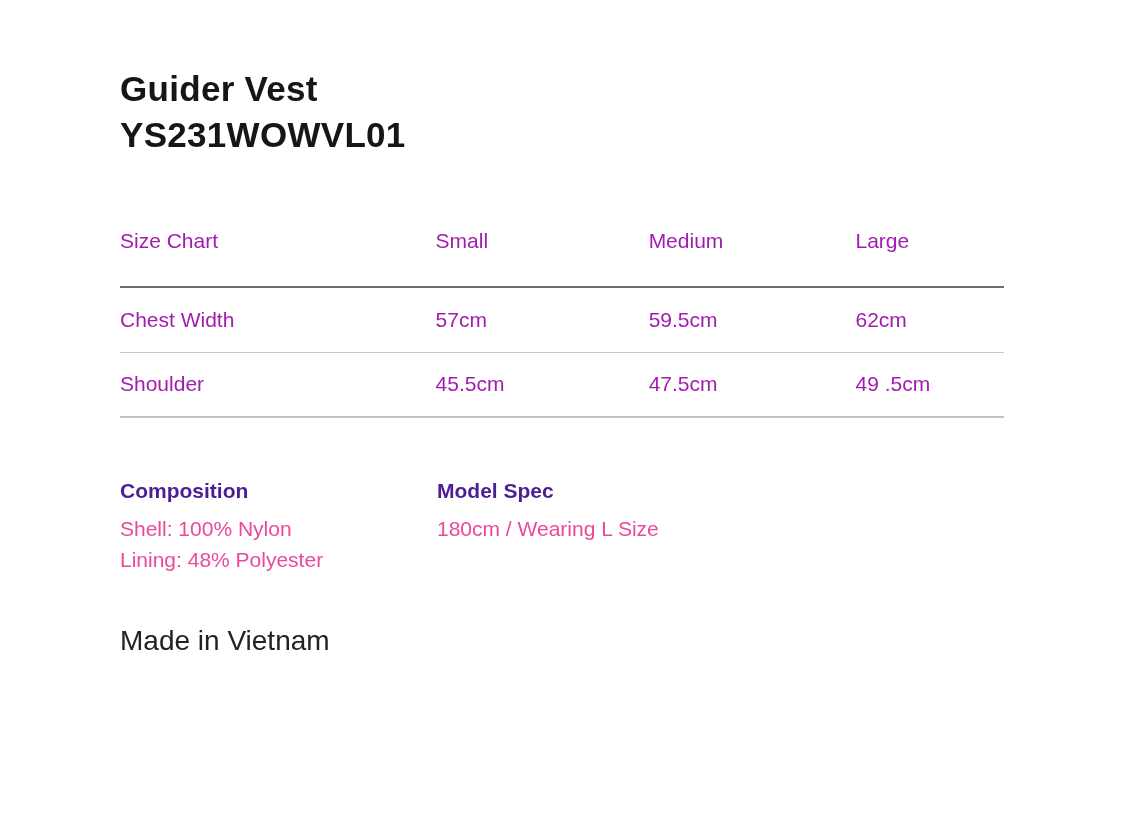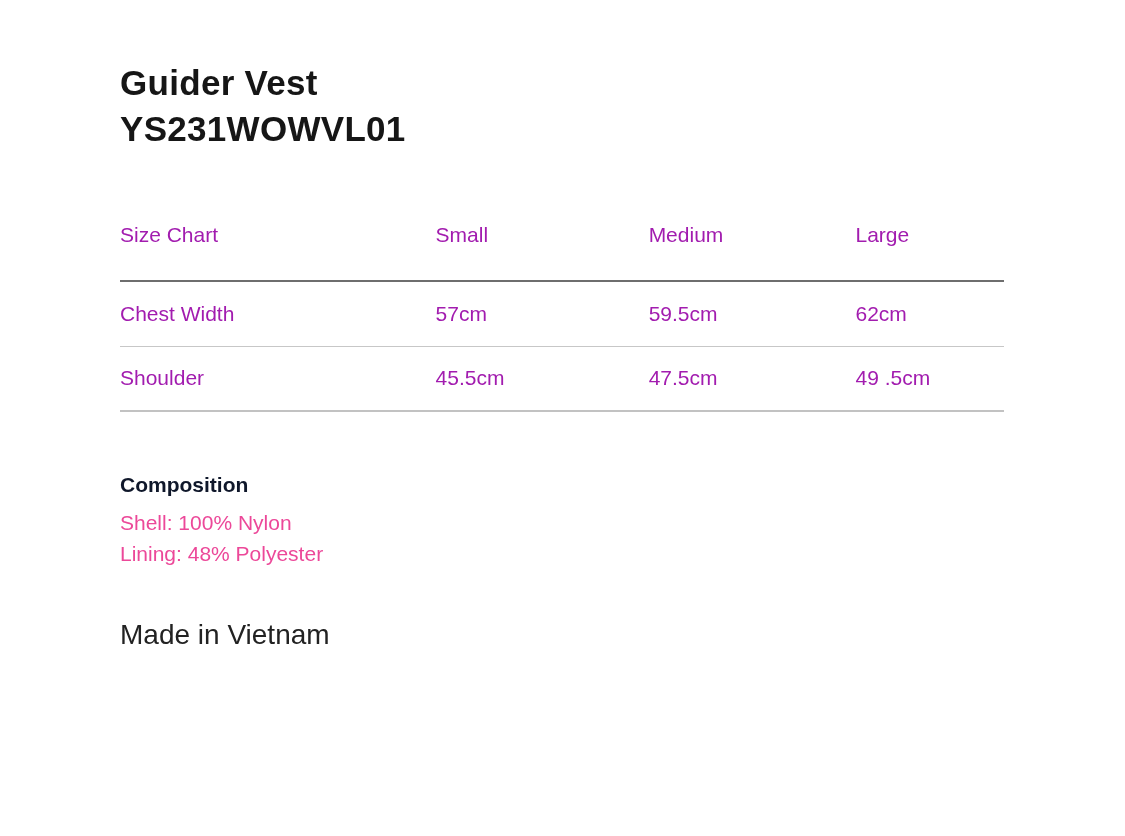--- a/index.html
+++ b/index.html
@@ -7,21 +7,21 @@
     width: 1125px;
     height: 836px;
     background: #ffffff;
     font-family: "Liberation Sans", "DejaVu Sans", sans-serif;
     color: #1b1b1b;
     overflow: hidden;
   }
   .page {
     position: absolute;
     left: 120px;
-    top: 60px;
+    top: 66px;
     width: 884px;
   }
   .title-block {
     margin-bottom: 56px;
   }
   .product-name, .product-code {
     font-size: 35px;
     font-weight: 700;
     line-height: 46px;
     letter-spacing: 0.3px;
@@ -61,21 +61,21 @@
     display: flex;
     margin-top: 58px;
   }
   .info-col-composition { width: 317px; flex: 0 0 317px; }
   .info-col-model { flex: 1; }
   .info-heading {
     font-size: 21px;
     font-weight: 700;
     line-height: 30px;
     margin-bottom: 7px;
-    color: #0f172a;
+    color: #4c1d95;
   }
   .info-line {
     font-size: 21px;
     font-weight: 400;
     line-height: 31px;
     color: #ec4899;
   }
   .origin {
     margin-top: 50px;
     font-size: 28px;
@@ -123,17 +123,21 @@
       </tr>
     </tbody>
   </table>
 
   <div class="info-row">
     <div class="info-col-composition">
       <div class="info-heading">Composition</div>
       <div class="info-line">Shell: 100% Nylon</div>
       <div class="info-line">Lining: 48% Polyester</div>
     </div>
+    <div class="info-col-model">
+      <div class="info-heading">Model Spec</div>
+      <div class="info-line">180cm / Wearing L Size</div>
+    </div>
   </div>
 
   <div class="origin">Made in Vietnam</div>
 
 </div>
 
 </body></html>

